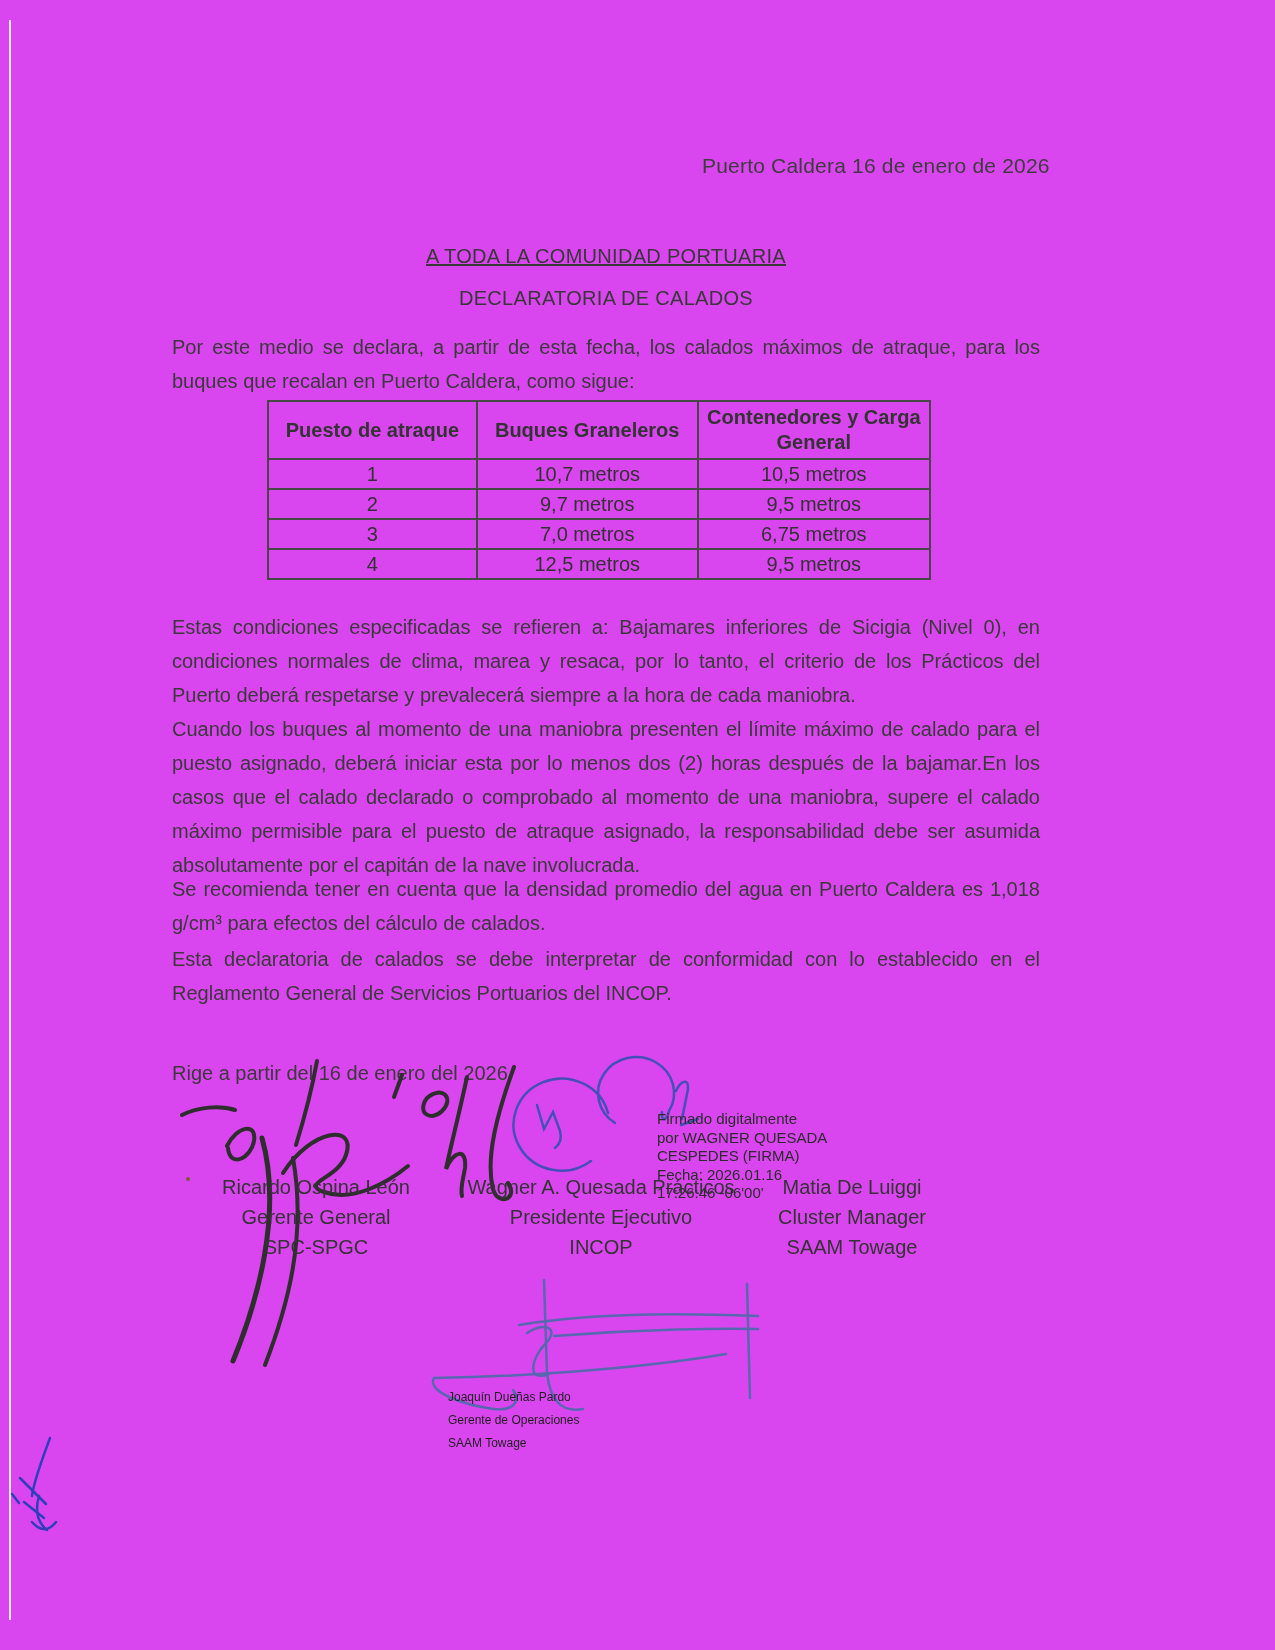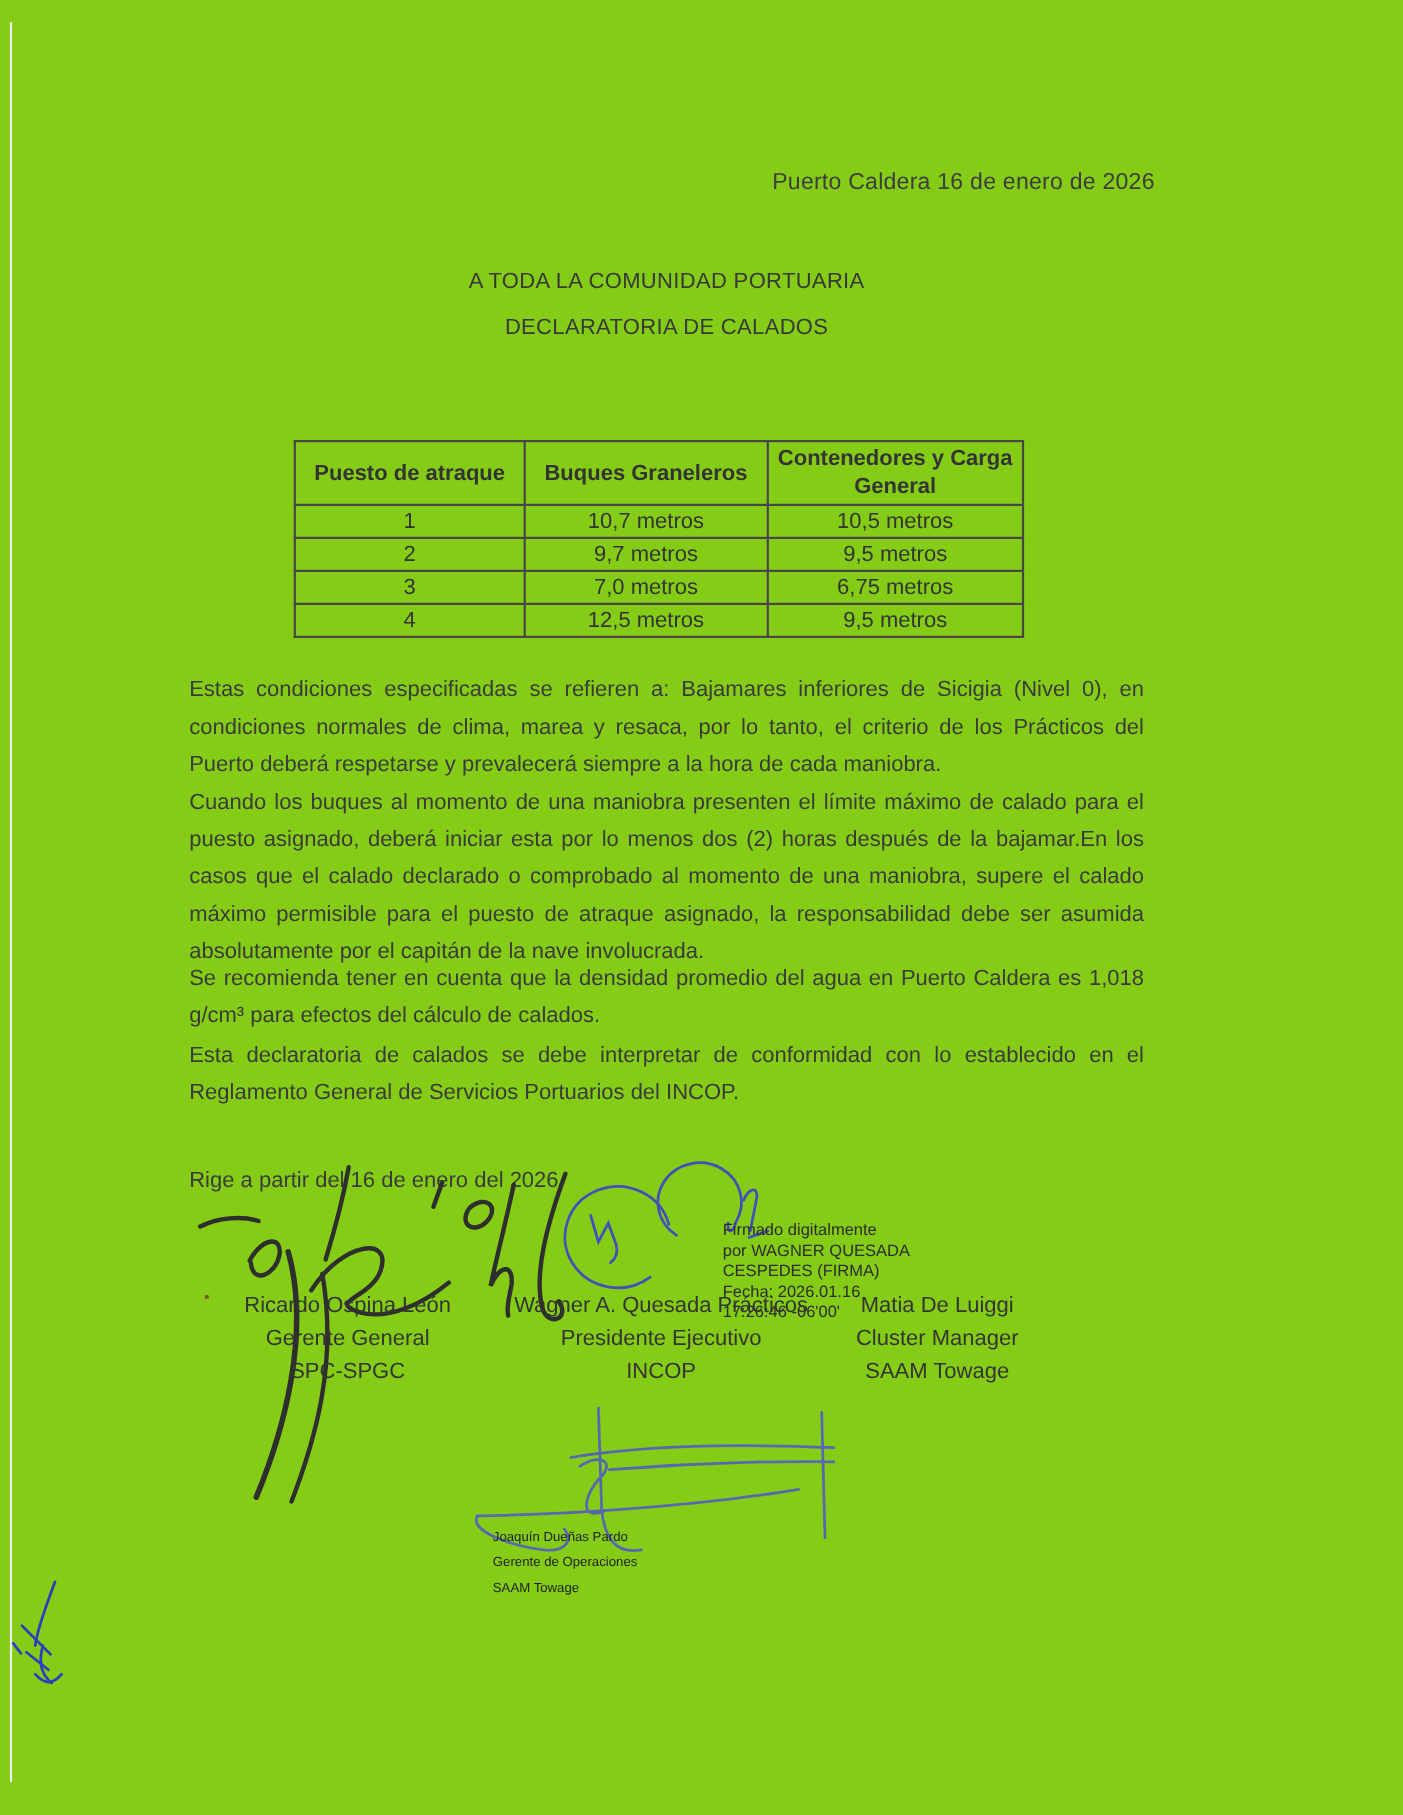--- a/index.html
+++ b/index.html
@@ -1,27 +1,27 @@
 <!DOCTYPE html>
 <html><head>
 <meta charset="utf-8">
 <style>
   html,body { margin:0; padding:0; background:#9a9a9a; }
   .page {
     position:relative; width:1275px; height:1650px; margin:0 auto;
-    background:#84cc16; overflow:hidden;
+    background:#d946ef; overflow:hidden;
     font-family:"Liberation Sans", sans-serif; color:#373737;
   }
   .edge-line { position:absolute; left:9px; top:20px; width:2px; height:1600px; background:#ededed; }
   .date-line { position:absolute; left:702px; top:154px; font-size:21px; letter-spacing:.2px; color:#3d3d3d; }
   .doc-title, .doc-subtitle {
     position:absolute; left:172px; width:868px; text-align:center;
     font-size:20px; color:#383838; letter-spacing:.3px;
   }
-  .doc-title { top:245px; }
+  .doc-title { top:245px;text-decoration:underline; }
   .doc-subtitle { top:287px; }
   .para {
     position:absolute; left:172px; width:868px;
     font-size:20px; line-height:34px; text-align:justify; color:#3a3a3a;
   }
   .p-intro { top:330px; }
   .p-conditions { top:610px; }
   .p-maneuver { top:712px; }
   .p-density { top:872px; }
   .p-interpretation { top:942px; }
@@ -64,20 +64,21 @@
 <body>
 
 <div class="page">
   <div class="edge-line"></div>
 
   <div class="date-line">Puerto Caldera 16 de enero de 2026</div>
 
   <div class="doc-title">A TODA LA COMUNIDAD PORTUARIA</div>
   <div class="doc-subtitle">DECLARATORIA DE CALADOS</div>
 
+  <div class="para p-intro">Por este medio se declara, a partir de esta fecha, los calados máximos de atraque, para los buques que recalan en Puerto Caldera, como sigue:</div>
 
   <table class="draft-table">
     <thead>
       <tr>
         <th class="col-puesto">Puesto de atraque</th>
         <th class="col-granel">Buques Graneleros</th>
         <th class="col-cont">Contenedores y Carga General</th>
       </tr>
     </thead>
     <tbody>

